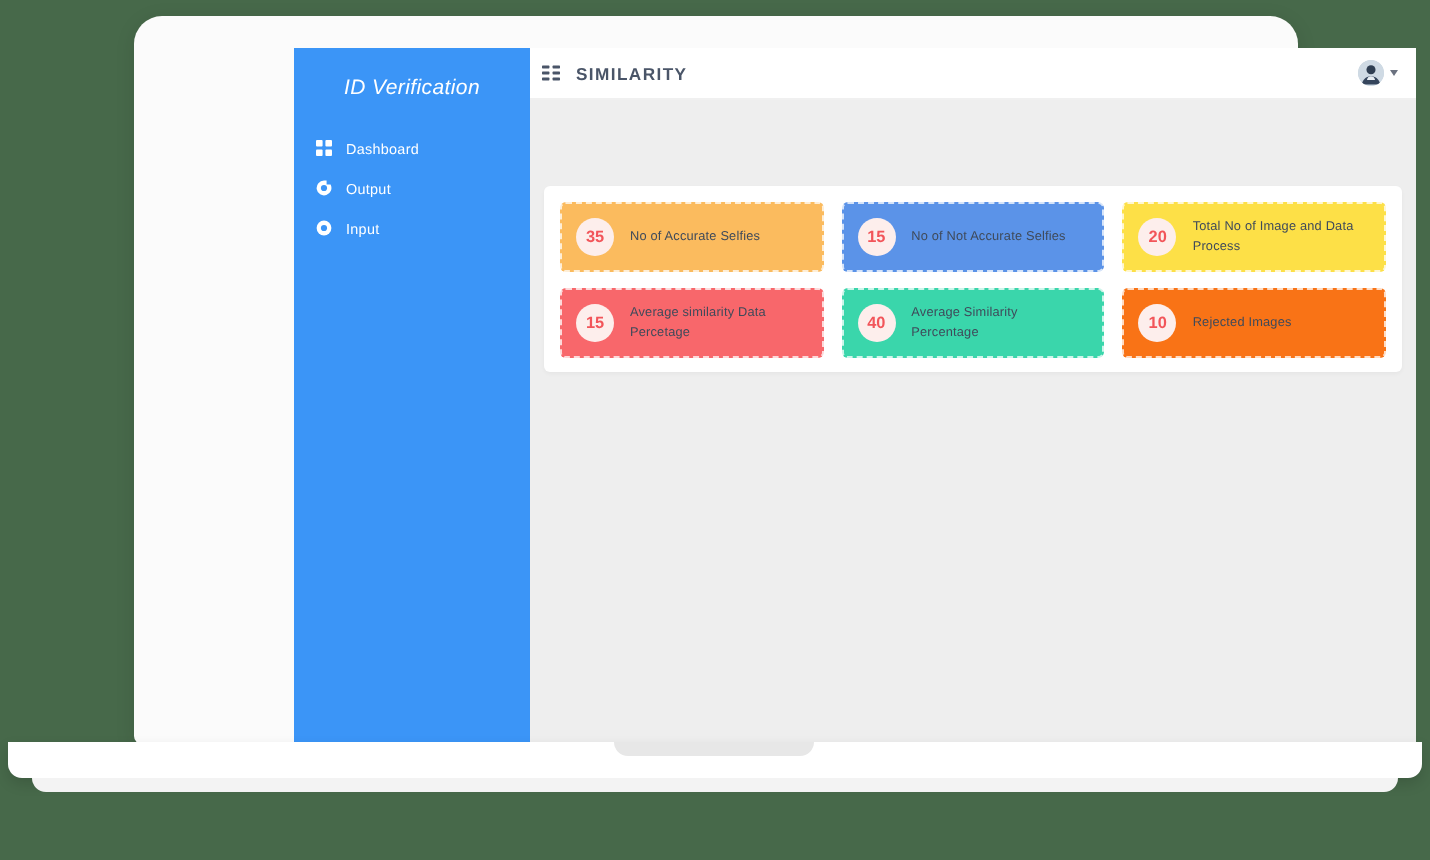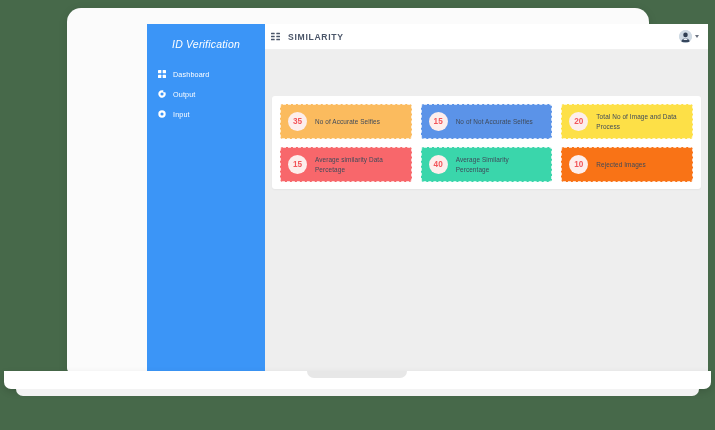--- a/index.html
+++ b/index.html
@@ -117,20 +117,21 @@
     display: block;
   }
 
   
   #main-col {
     flex: 1;
     display: flex;
     flex-direction: column;
     background: #eeeeee;
     min-width: 0;
+    gap: 36px;
   }
 
   #topbar {
     height: 26px;
     background: #ffffff;
     display: flex;
     align-items: center;
     padding: 0 9px 0 6px;
     border-bottom: 1px solid #f0f0f0;
     flex: 0 0 26px;
@@ -179,21 +180,20 @@
     flex: 1;
     padding: 7px;
     overflow: hidden;
   }
 
   #cards-panel {
     background: #ffffff;
     border-radius: 3px;
     padding: 8px 8px 7px 8px;
     box-shadow: 0 1px 2px rgba(0,0,0,0.04);
-    margin-top: 39px;
   }
 
   #cards-grid {
     display: grid;
     grid-template-columns: repeat(3, 1fr);
     gap: 8px 9px;
   }
 
   .stat-card {
     border-radius: 3px;

